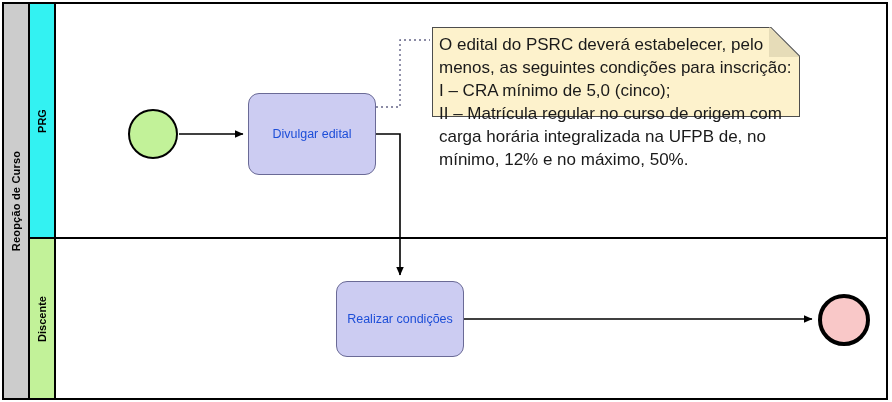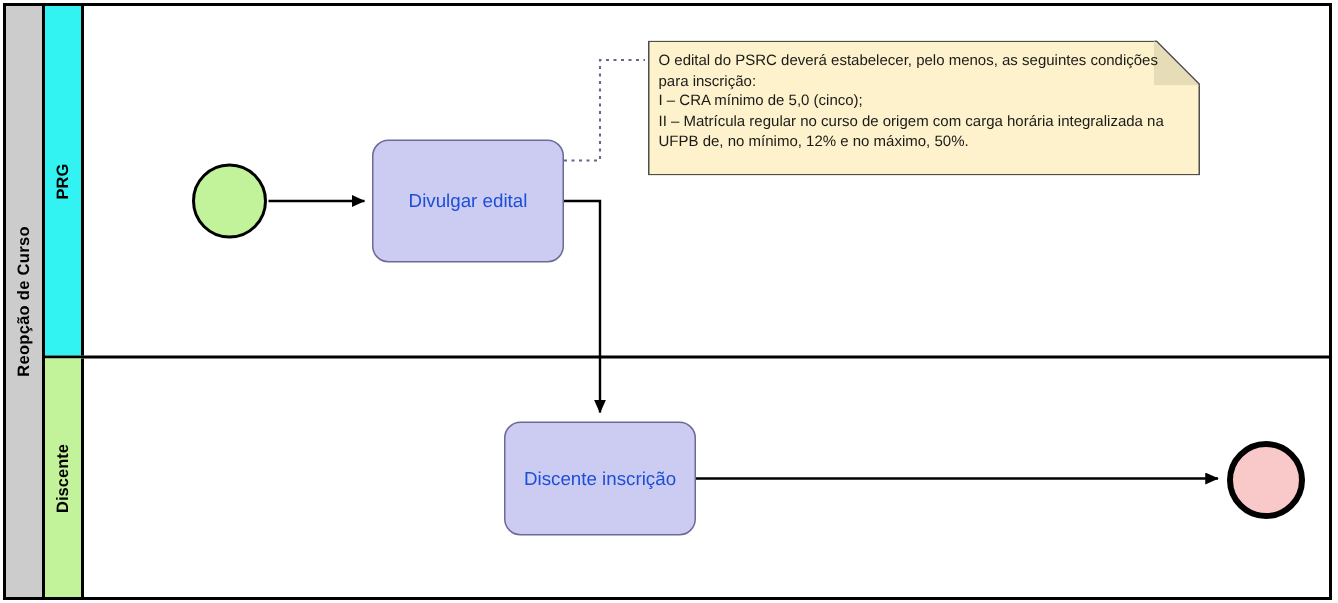--- a/index.html
+++ b/index.html
@@ -170,21 +170,21 @@
     width: 44px;
     height: 1px;
     background: #4d4d4d;
     transform: rotate(45deg);
   }
   .note-text {
     position: absolute;
     left: 7px;
     top: 7px;
     right: 6px;
-    font-size: 10px;
+    font-size: 17px;
     line-height: 1.35;
     color: #1a1a1a;
     white-space: pre-line;
   }
 
   
   #connectors {
     position: absolute;
     left: 0;
     top: 0;
@@ -236,21 +236,21 @@
 
   <div class="event event-start"></div>
 
   <div class="event event-end"></div>
 
   <div class="task task-divulgar">
     <span>Divulgar edital</span>
   </div>
 
   <div class="task task-realizar">
-    <span>Discente inscrição</span>
+    <span>Realizar condições</span>
   </div>
 
   <div class="note">
     <div class="note-body"></div>
     <div class="note-fold"></div>
     <div class="note-fold-edge"></div>
     <div class="note-text">O edital do PSRC deverá estabelecer, pelo menos, as seguintes condições para inscrição:
 I – CRA mínimo de 5,0 (cinco);
 II – Matrícula regular no curso de origem com carga horária integralizada na UFPB de, no mínimo, 12% e no máximo, 50%.</div>
   </div>

